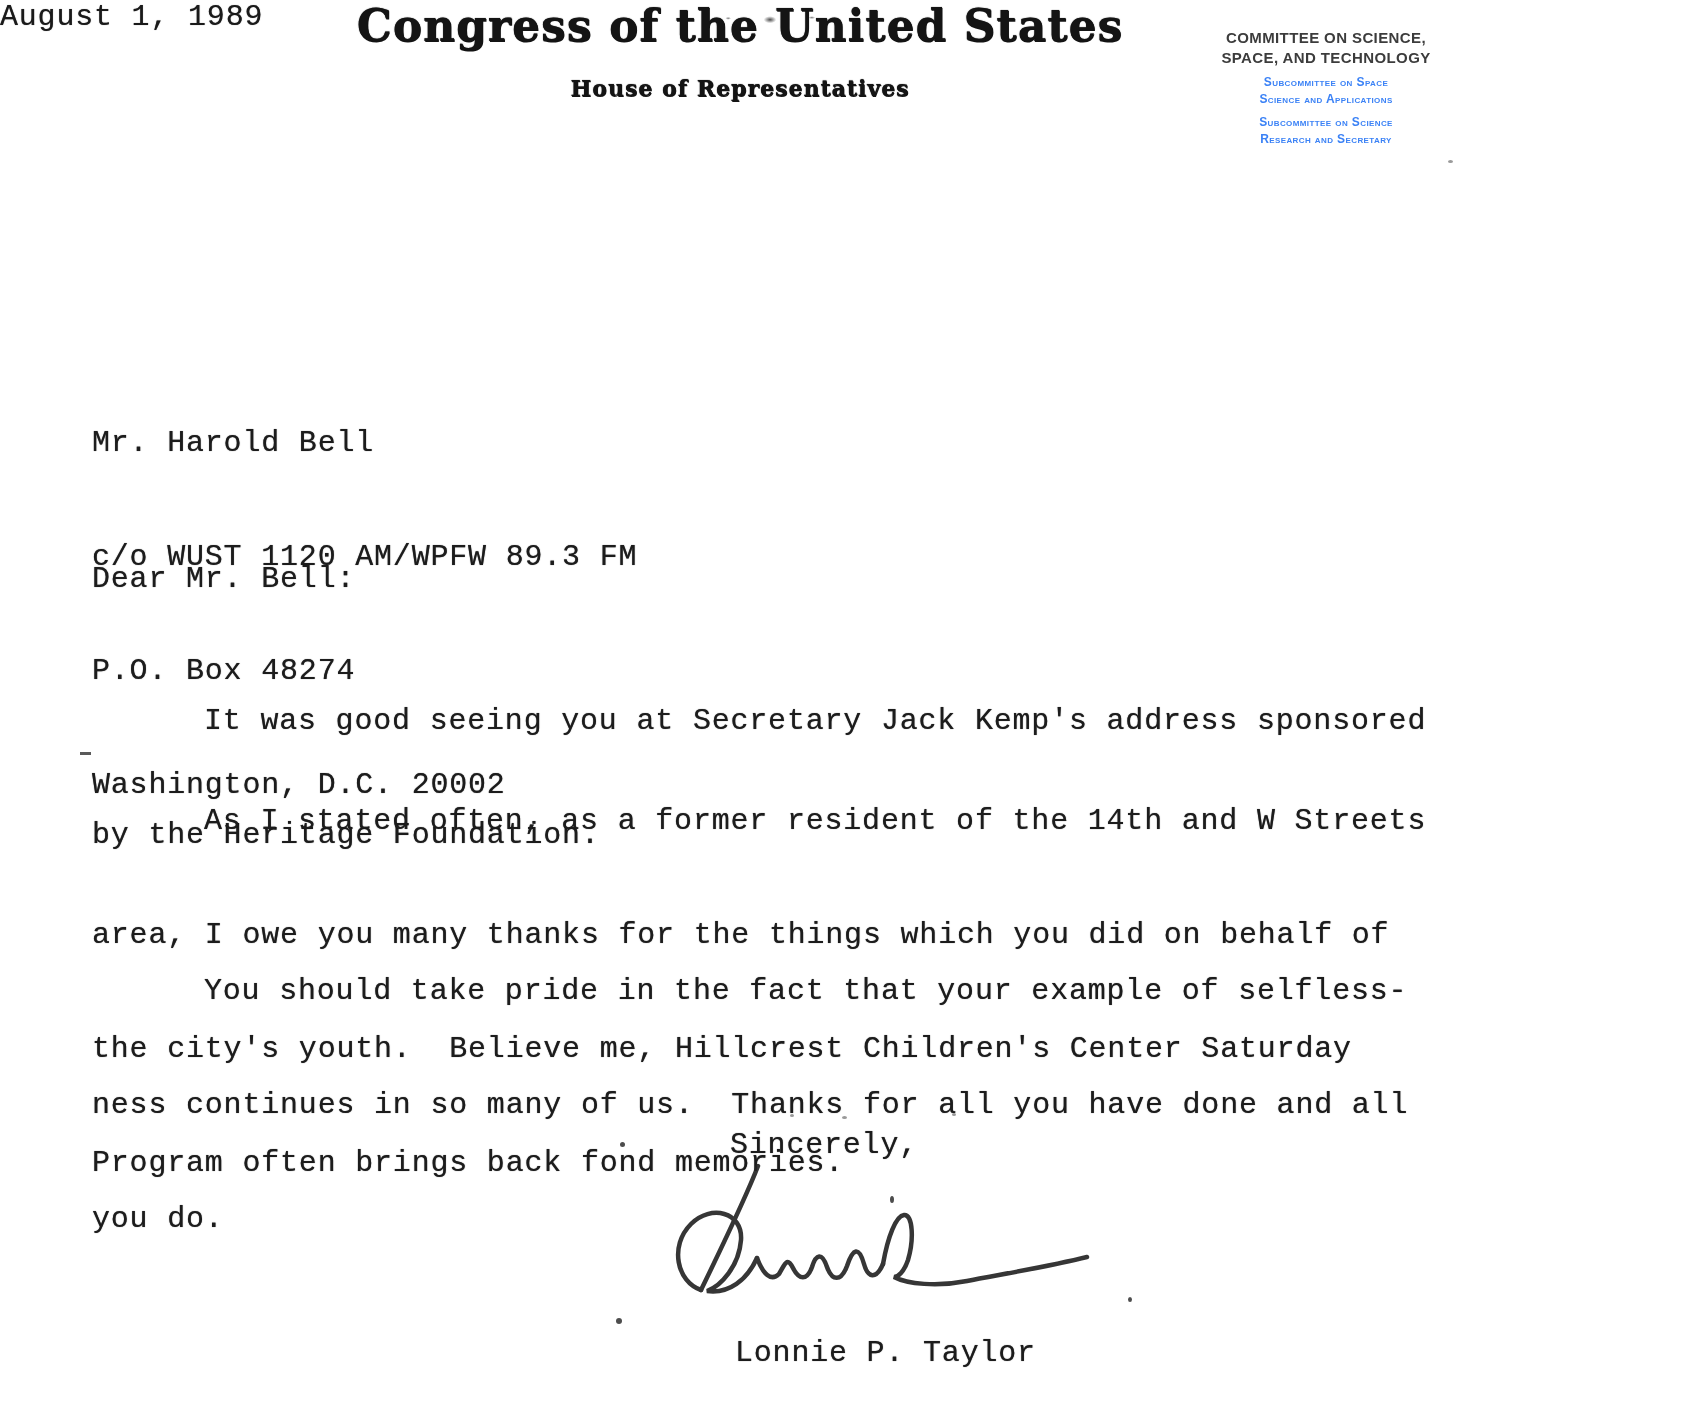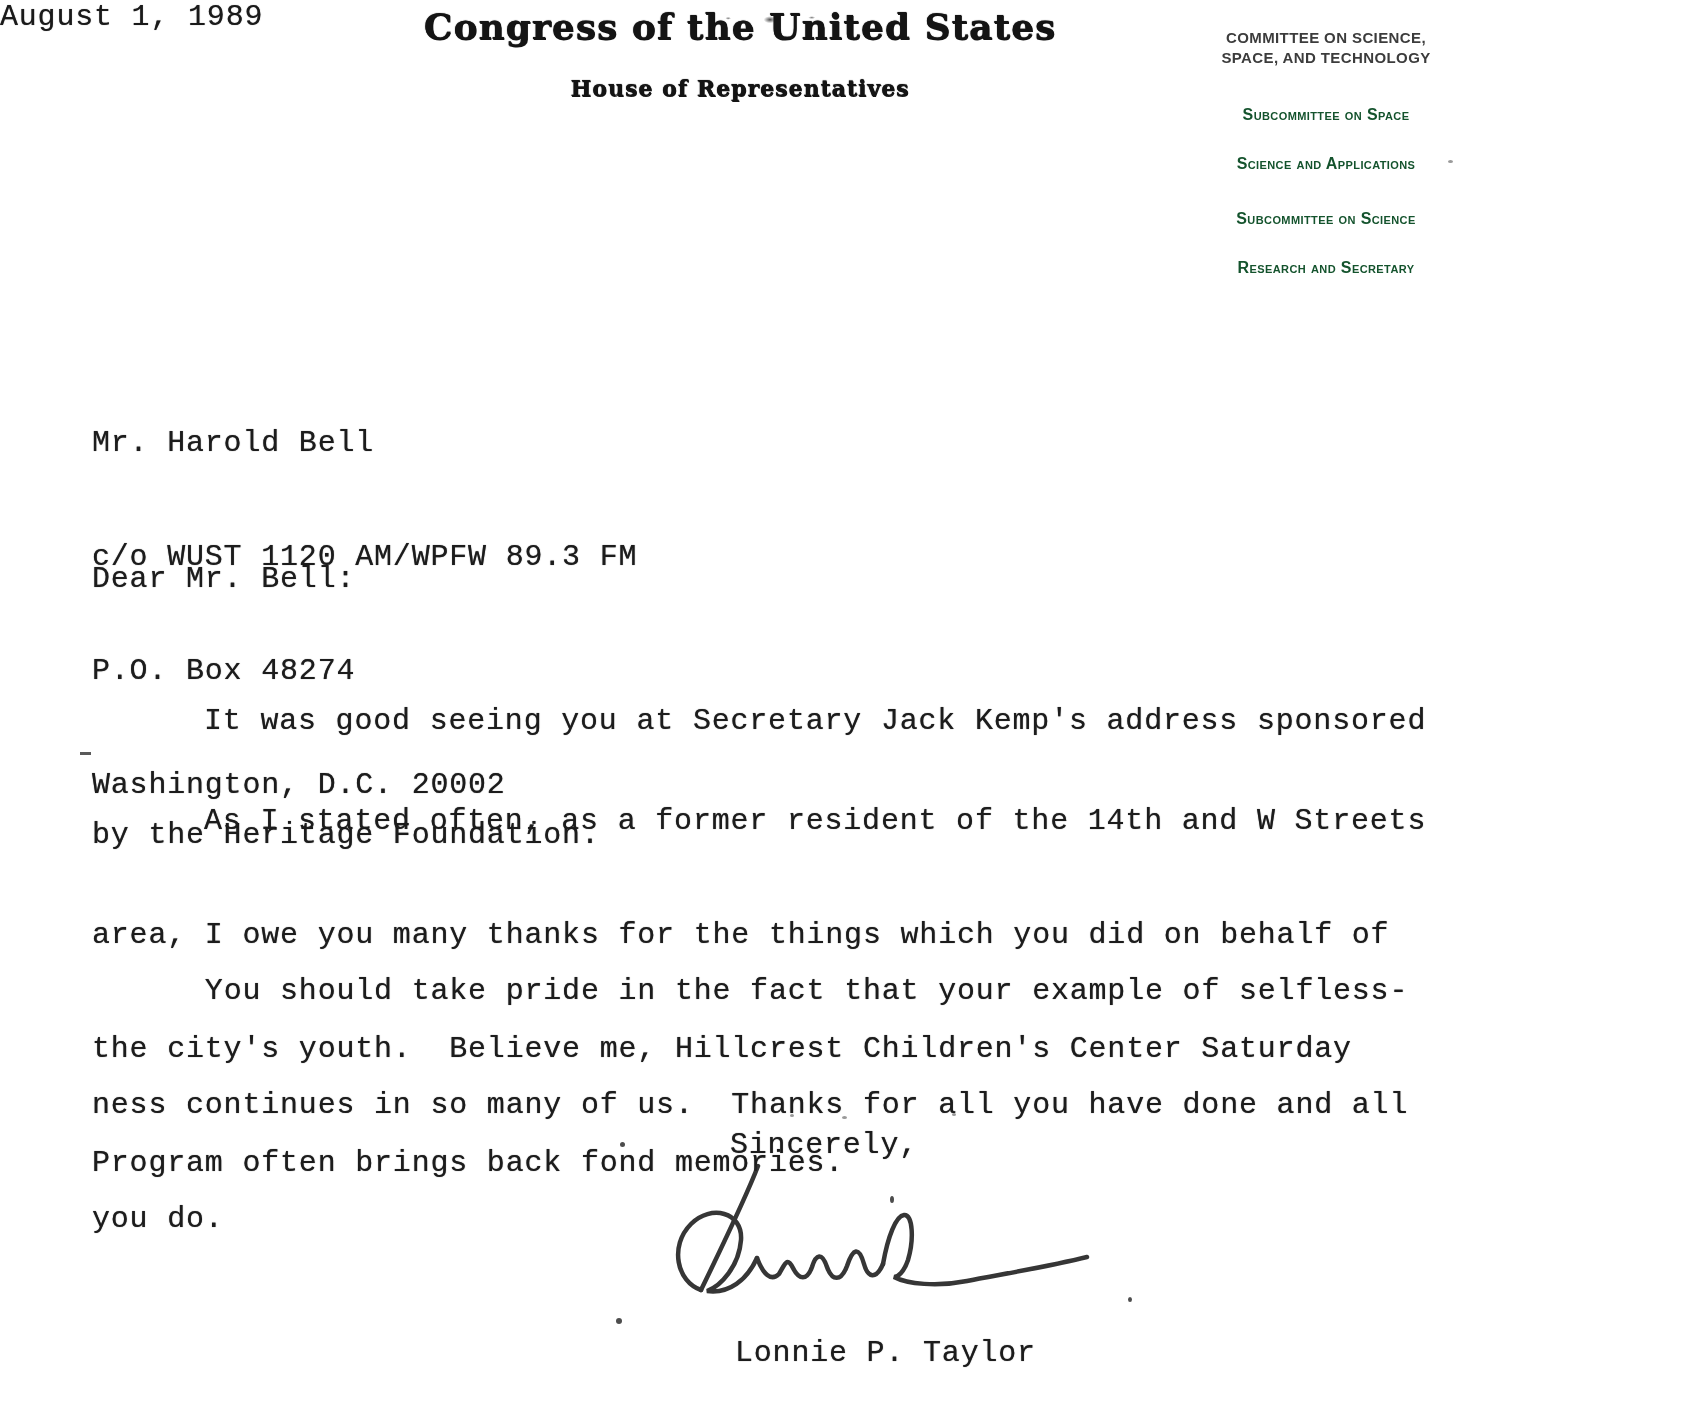--- a/index.html
+++ b/index.html
@@ -17,21 +17,21 @@
   
   .masthead {
     left: 0; top: 58; width: 1480px;
     text-align: center;
     font-family: "DejaVu Serif", "Liberation Serif", serif;
     font-weight: 700;
     color: #141414;
     text-shadow: 0.6px 0.6px 0 #141414, 0 0 1px #333;
     letter-spacing: 1px;
   }
-  .masthead .org { font-size: 36px; line-height: 52px; }
+  .masthead .org { font-size: 44px; line-height: 52px; }
   .masthead .chamber { font-size: 22px; line-height: 44px; margin-top: 14px; }
 
   .dateline {
     left: 0; top: 198; width: 1480px;
     text-align: left;
     font-size: 30px;
     letter-spacing: 0.8px;
     color: #1a1a1a;
     text-shadow: 0 0 0.8px rgba(0,0,0,0.65);
   }
@@ -41,34 +41,34 @@
     left: 1206px; top: 28px; width: 240px;
     text-align: center;
     font-family: "Liberation Sans", sans-serif;
     color: #3c3c3c;
   }
   .committee .cm-line {
     font-size: 15px; line-height: 20px; font-weight: 600;
     letter-spacing: 0.4px;
   }
   .committee .sub-line {
-    font-size: 16px; line-height: 17px; font-weight: 600;
-    font-variant: small-caps; letter-spacing: 0.4px; color: #14532d; margin-top: 32px;
+    font-size: 12px; line-height: 17px; font-weight: 600;
+    font-variant: small-caps; letter-spacing: 0.4px; color: #3b82f6;
   }
   .committee .gap { height: 6px; }
 
   
   .typed {
     font-size: 30px;
     line-height: 38px;
     letter-spacing: 0.8px;
     white-space: pre;
     text-shadow: 0 0 0.9px rgba(0,0,0,0.7);
   }
-  .indent { padding-left: 112px; text-align: right; }
+  .indent { padding-left: 112px; }
 
   .recipient { left: 92px; top: 348px; }
   .salutation { left: 92px; top: 560px; }
   .para-1 { left: 92px; top: 626px; }
   .para-2 { left: 92px; top: 726px; }
   .para-3 { left: 92px; top: 896px; }
 
   .valediction { left: 730px; top: 1126px; }
   .signer-block { left: 735px; top: 1258px; }
 

